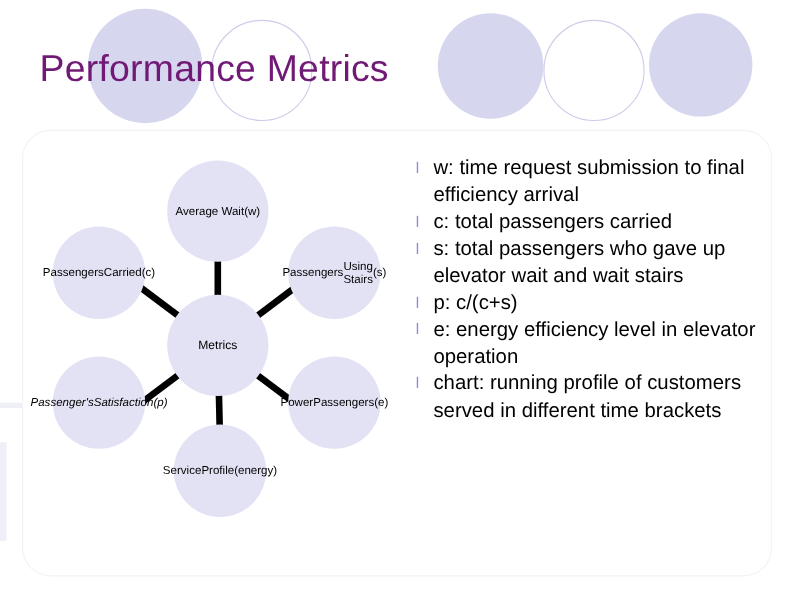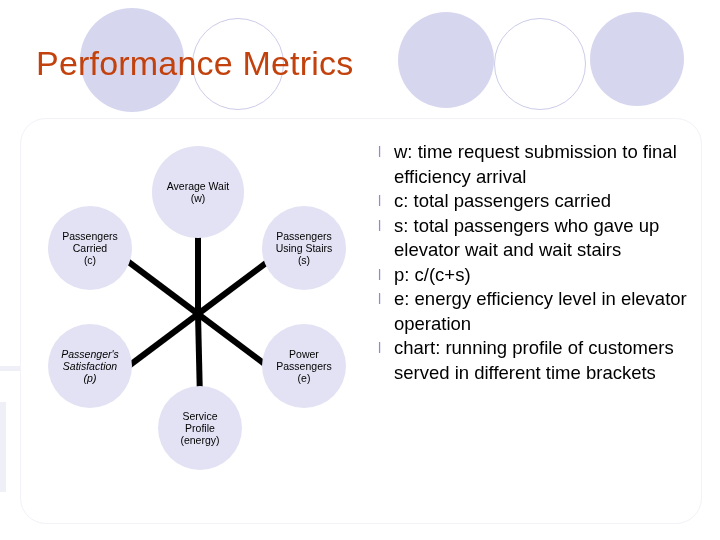--- a/index.html
+++ b/index.html
@@ -59,21 +59,21 @@
     opacity: 1;
     pointer-events: none;
   }
 
   
   .slide-title {
     position: absolute;
     left: 36px;
     top: 44px;
     font-size: 34px;
-    color: #c2410c;
+    color: #701a75;
     letter-spacing: 0.2px;
     white-space: nowrap;
   }
 
   
   .content-panel {
     position: absolute;
     left: 20px;
     top: 118px;
     width: 682px;
@@ -97,21 +97,21 @@
     top: 128px;
     width: 340px;
     height: 350px;
   }
   .node {
     position: absolute;
     border-radius: 50%;
     background: #e2e2f4;
     color: #000;
     display: flex;
-    flex-direction: column;
+    flex-direction: row;
     align-items: center;
     justify-content: center;
     text-align: center;
     font-size: 10.5px;
     line-height: 12px;
     box-sizing: border-box;
   }
   .node span { display: block; }
 
   .node-center {
@@ -204,20 +204,23 @@
     <span>Carried</span>
     <span>(c)</span>
   </div>
 
   <div class="node node-right-up">
     <span>Passengers</span>
     <span>Using Stairs</span>
     <span>(s)</span>
   </div>
 
+  <div class="node node-center">
+    <span>Metrics</span>
+  </div>
 
   <div class="node node-left-dn">
     <span>Passenger's</span>
     <span>Satisfaction</span>
     <span>(p)</span>
   </div>
 
   <div class="node node-right-dn">
     <span>Power</span>
     <span>Passengers</span>

